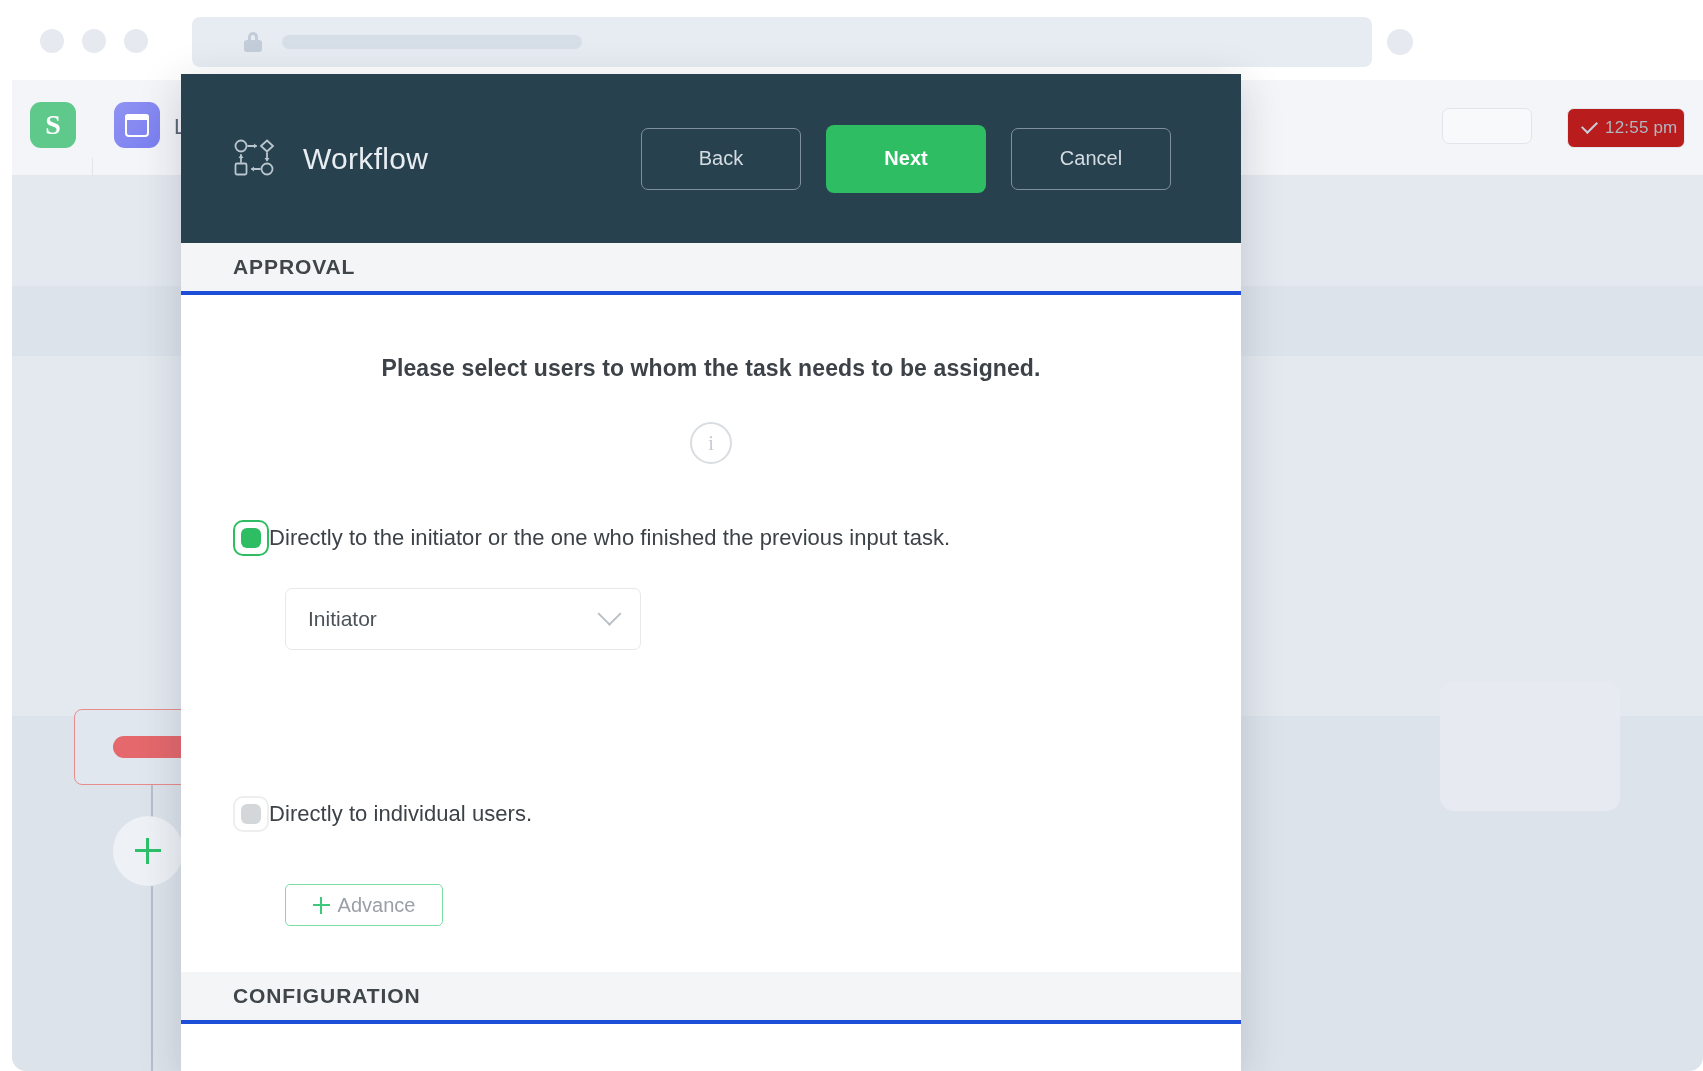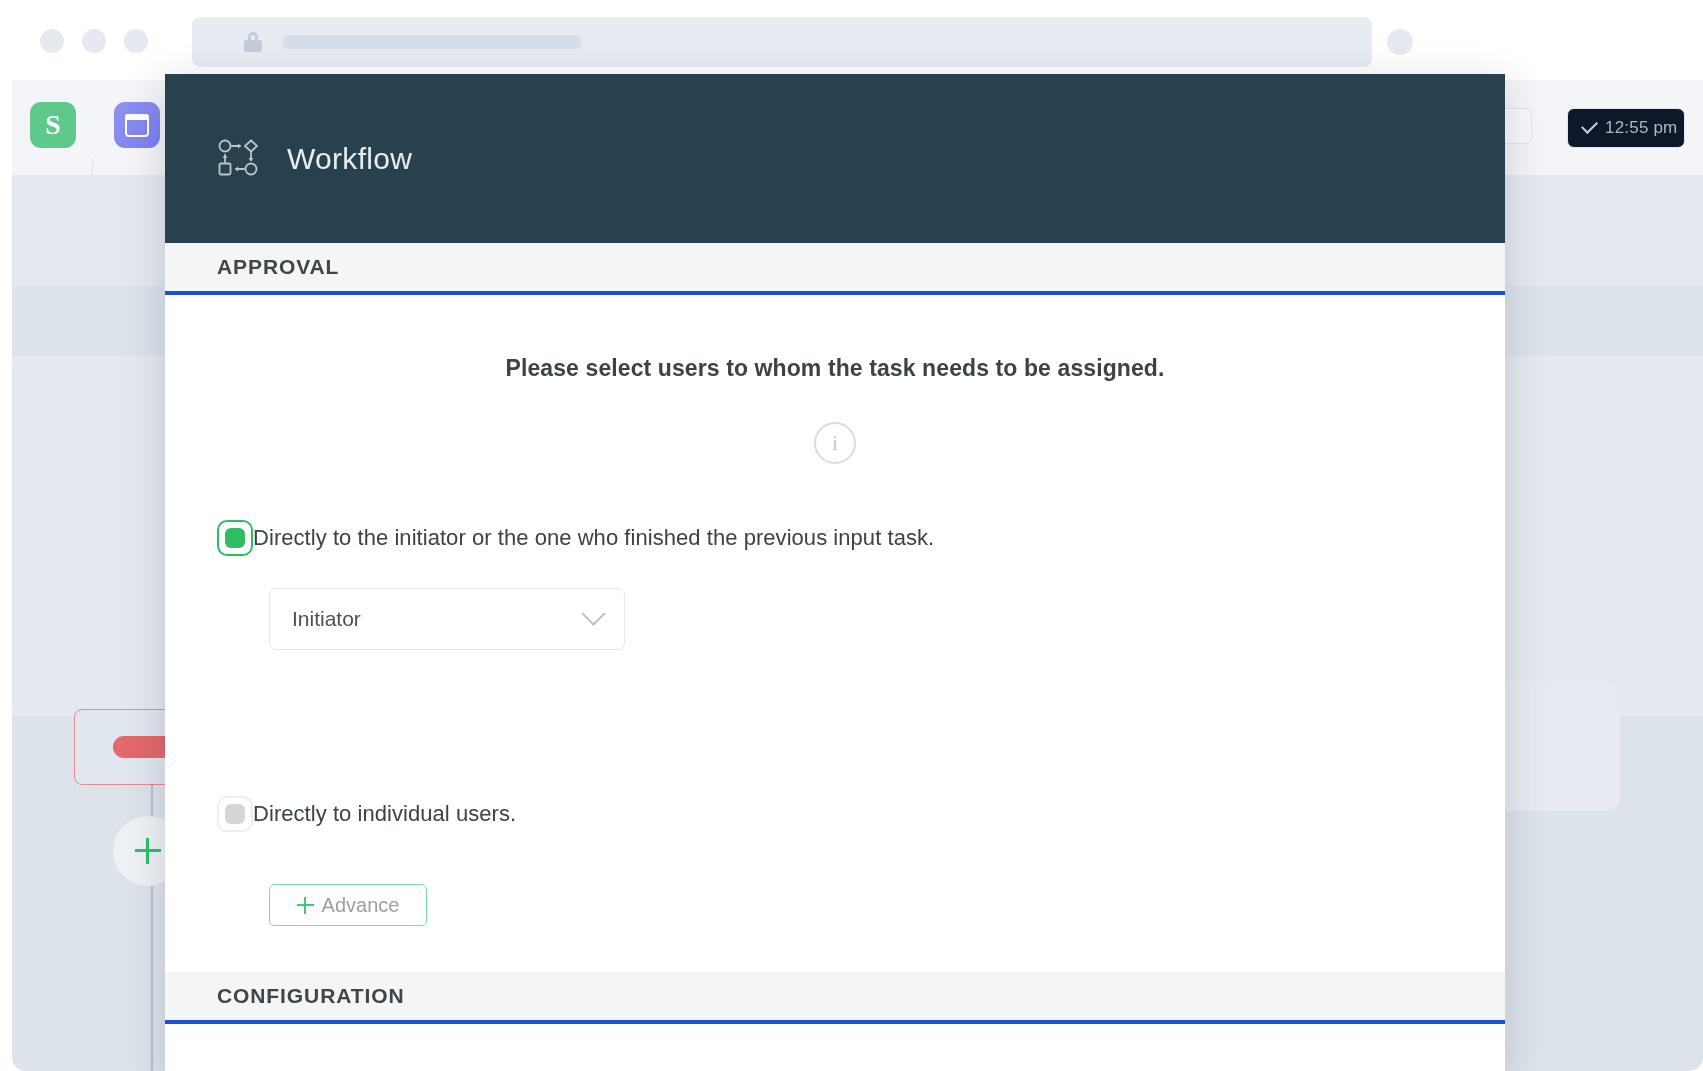--- a/index.html
+++ b/index.html
@@ -184,21 +184,21 @@
     left: 1555px;
     top: 28px;
     width: 118px;
     height: 40px;
     border: 1px solid #e2e7ee;
     border-radius: 7px;
     display: flex;
     align-items: center;
     gap: 8px;
     padding-left: 14px;
-    background: #0f172a;
+    background: #b91c1c;
   }
   .check-glyph {
     width: 15px; height: 9px;
     border-left: 2px solid #c8d0da;
     border-bottom: 2px solid #c8d0da;
     transform: rotate(-45deg);
     margin-top: -5px;
   }
   .time-text {
     font-size: 17px;
@@ -289,23 +289,23 @@
     top: 505px;
     width: 180px;
     height: 130px;
     border-radius: 14px;
     background: #e7ebf1;
   }
 
   
   .modal {
     position: absolute;
-    left: 165px;
+    left: 181px;
     top: 74px;
-    width: 1340px;
+    width: 1060px;
     height: 997px;
     background: #ffffff;
     box-shadow: 0 10px 40px rgba(25,40,60,.18);
     overflow: hidden;
   }
 
   .modal-header {
     position: relative;
     height: 169px;
     background: #28414f;
@@ -573,20 +573,25 @@
           <circle cx="34" cy="32" r="5.5"></circle>
           <path d="M27 32 h-8"></path>
             <path d="M21 29.5 l-3 2.5 l3 2.5" fill="#b9c6ce" stroke="none"></path>
           <rect x="2.5" y="26.5" width="11" height="11" rx="1.5"></rect>
           <path d="M8 25 v-7"></path>
             <path d="M5.5 21 l2.5 -3.5 l2.5 3.5" fill="#b9c6ce" stroke="none"></path>
         </svg>
       </div>
       <div class="modal-title">Workflow</div>
 
+      <div class="header-actions">
+        <button class="btn btn-ghost">Back</button>
+        <button class="btn btn-primary">Next</button>
+        <button class="btn btn-ghost">Cancel</button>
+      </div>
     </div>
 
     <div class="section-header">APPROVAL</div>
 
     <div class="section-body">
 
       <div class="prompt-row">
         <div class="prompt-text">Please select users to whom the task needs to be assigned.</div>
         <div class="info-icon">i</div>
       </div>

